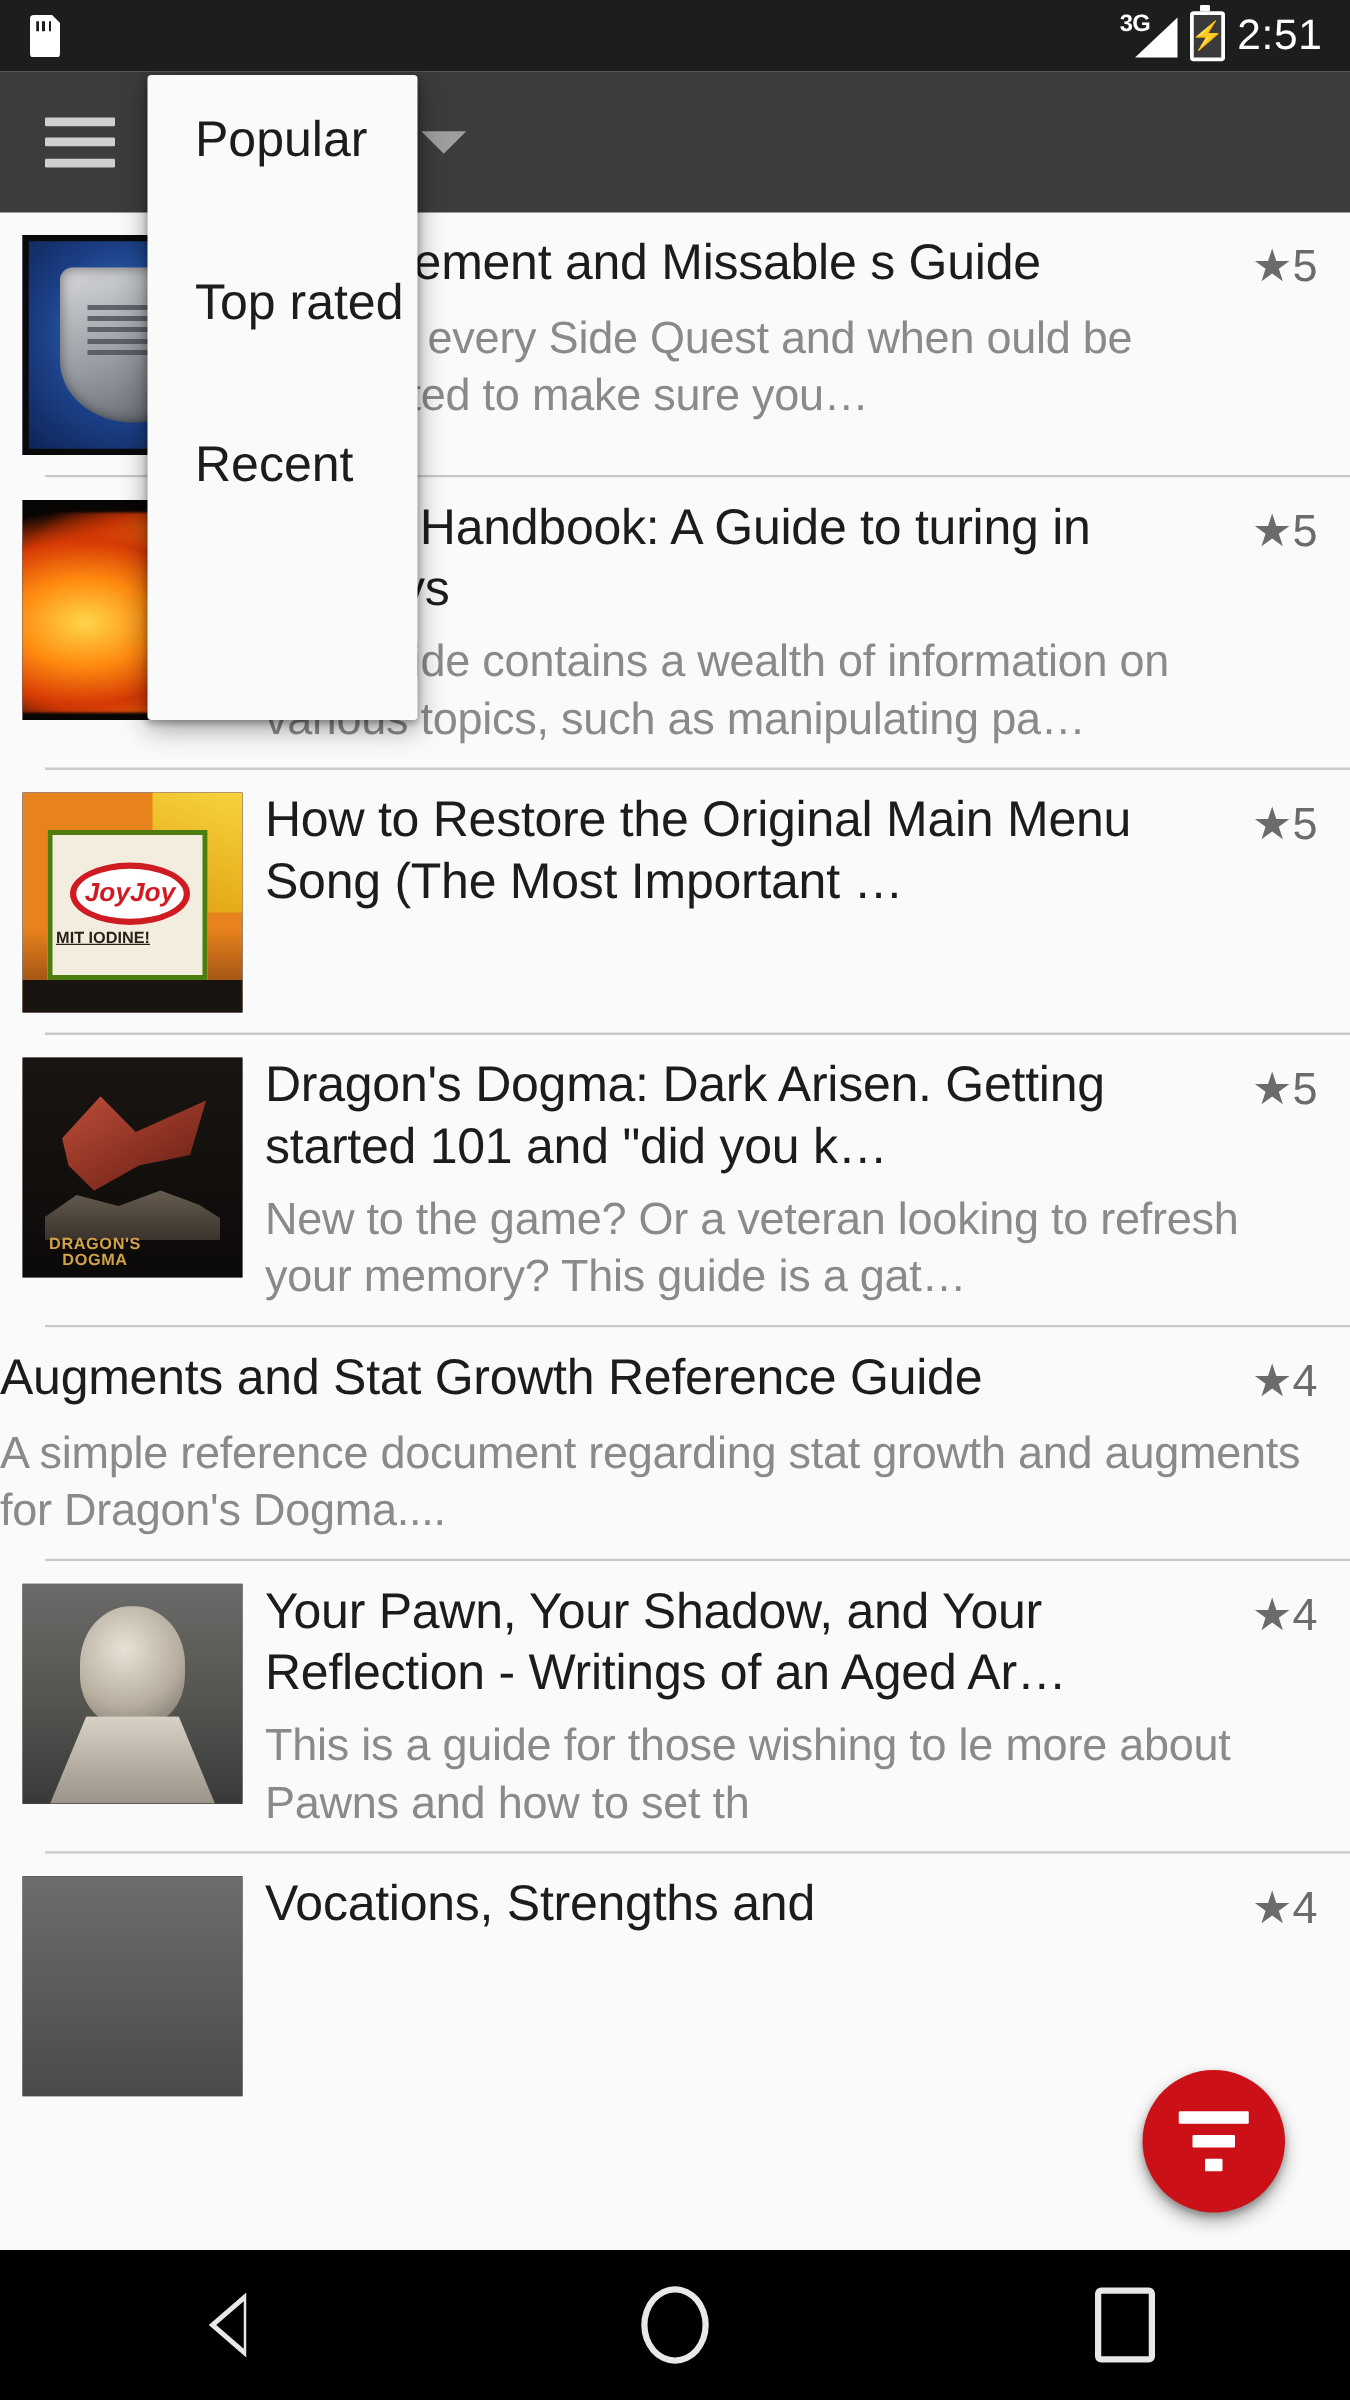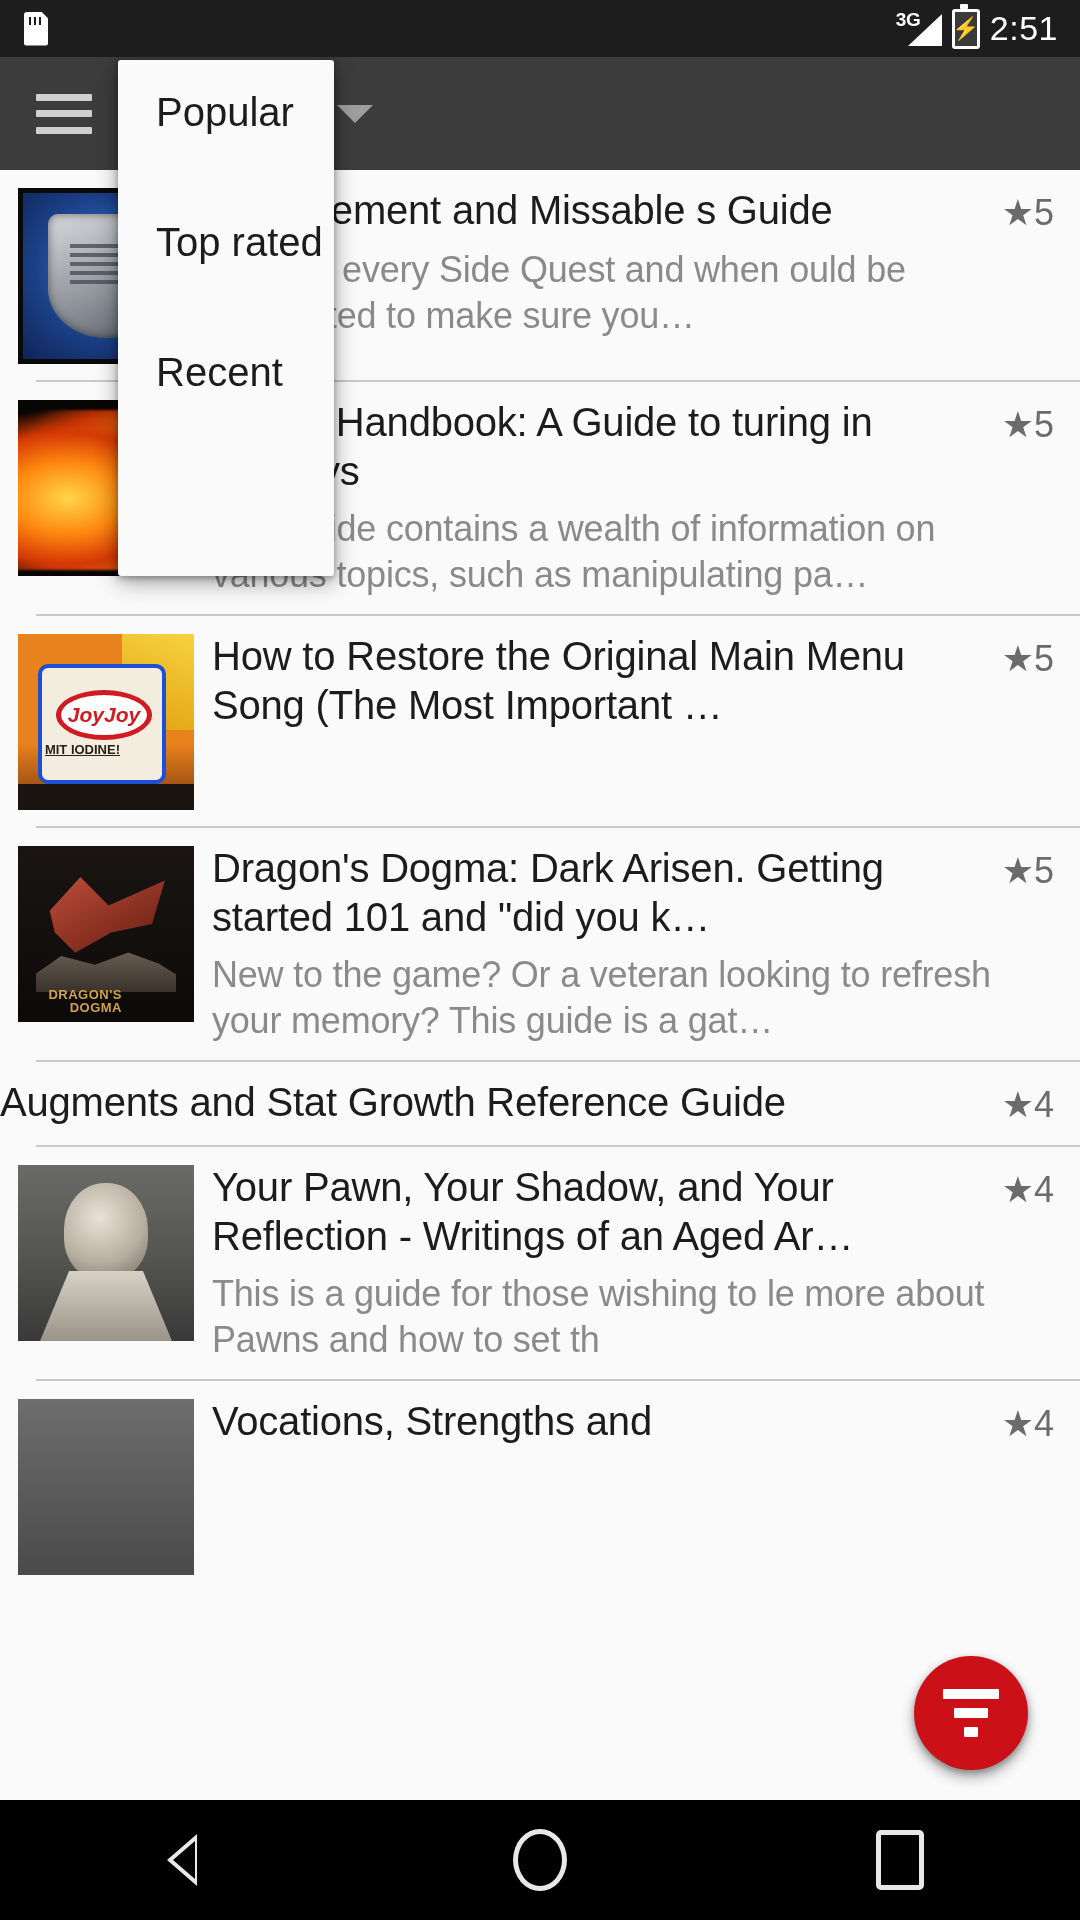--- a/index.html
+++ b/index.html
@@ -82,38 +82,38 @@
     background:
       radial-gradient(ellipse at 30% 55%,#ffd64a 0%,#ff8a10 28%,#d63a05 52%,rgba(60,10,0,0) 72%),
       radial-gradient(ellipse at 66% 40%,#ffe07a 0%,#ff9a18 26%,#b52e04 50%,rgba(40,6,0,0) 70%),
       radial-gradient(ellipse at 50% 82%,#ff7a10 0%,#8e2202 45%,rgba(20,4,0,0) 72%);
     filter:blur(1px);}
   
   .art-joy{background:linear-gradient(180deg,#e8821c 0%,#e8821c 62%,#7d3a12 100%);}
   .art-joy::before{content:"";position:absolute;right:0;top:0;width:72px;height:96px;
     background:linear-gradient(200deg,#f6d33d,#e2a012);}
   .joy-bag{position:absolute;left:20px;top:30px;width:120px;height:112px;background:#f3ede0;
-    border:4px solid #1d4ed8;border-radius:10px;}
+    border:4px solid #4d7c0f;border-radius:0;}
   .joy-oval{position:absolute;left:14px;top:22px;width:86px;height:40px;background:#fff;
     border:5px solid #cf1b22;border-radius:50%;}
   .joy-text{position:absolute;inset:0;display:flex;align-items:center;justify-content:center;
     color:#cf1b22;font-size:21px;font-weight:700;font-style:italic;}
   .joy-sub{position:absolute;left:2px;top:74px;width:76px;text-align:right;color:#2b2015;
     font-size:13px;font-weight:700;text-decoration:underline;}
   .joy-dark{position:absolute;left:0;bottom:0;width:100%;height:26px;background:#1a1410;}
   
   .art-dragon{background:linear-gradient(180deg,#1a1512 0%,#0c0a09 100%);}
   .art-dragon::before{content:"";position:absolute;left:24px;top:26px;width:128px;height:84px;
     background:linear-gradient(150deg,#c4503c,#7d2a1c 70%,#4a1610);
     clip-path:polygon(6% 46%,30% 6%,52% 40%,96% 10%,86% 62%,54% 72%,26% 96%,10% 72%);}
   .art-dragon::after{content:"";position:absolute;left:18px;bottom:30px;width:140px;height:44px;
     background:linear-gradient(180deg,#6b6054,#3a332c);
     clip-path:polygon(0 58%,18% 18%,42% 38%,66% 10%,88% 36%,100% 60%,100% 100%,0 100%);}
   .dd-logo{position:absolute;left:12px;bottom:8px;color:#d1a24a;font-size:13px;font-weight:700;
-    letter-spacing:.5px;line-height:13px;text-align:right;width:92px;}
+    letter-spacing:.5px;line-height:13px;text-align:center;width:92px;}
   
   .art-aug{background:#050505;}
   .aug-circle{position:absolute;left:38px;top:14px;width:102px;height:102px;border-radius:50%;
     background:radial-gradient(circle,#ffffff 0%,#cfcfcf 22%,#5a5a5a 52%,#101010 78%);}
   .aug-fig{position:absolute;left:50%;top:30px;transform:translateX(-50%);width:20px;height:56px;
     background:#fff;border-radius:40% 40% 30% 30%;box-shadow:0 0 16px 6px rgba(255,255,255,.7);}
   .aug-text{position:absolute;left:0;bottom:10px;width:100%;text-align:center;color:#e0a62b;
     font-size:27px;font-weight:700;letter-spacing:-.5px;}
   
   .art-statue{background:linear-gradient(180deg,#6a6a68 0%,#53534f 55%,#39393a 100%);}
@@ -274,20 +274,21 @@
       </div>
     </div>
     <div class="divider"></div>
 
     <div class="row">
       <div class="content">
         <div class="title-line">
           <div class="title">Augments and Stat Growth Reference Guide</div>
           <div class="rating">★<span>4</span></div>
         </div>
+        <div class="desc">A simple reference document regarding stat growth and augments for Dragon's Dogma....</div>
       </div>
     </div>
     <div class="divider"></div>
 
     <div class="row">
       <div class="thumb-wrap">
         <div class="thumb">
           <div class="art art-statue"></div>
         </div>
       </div>

